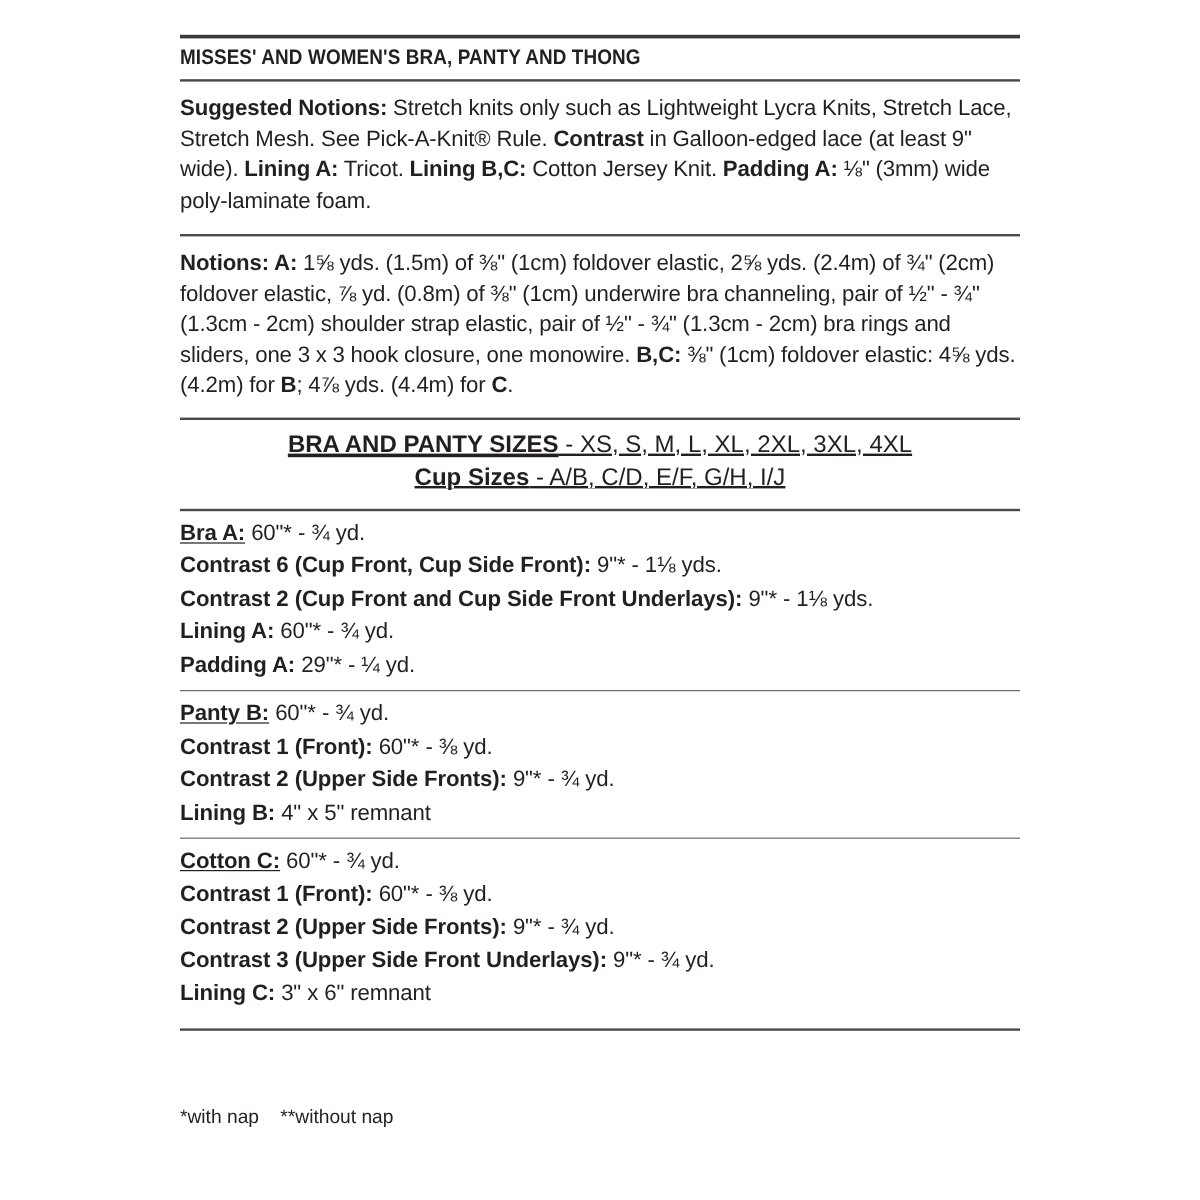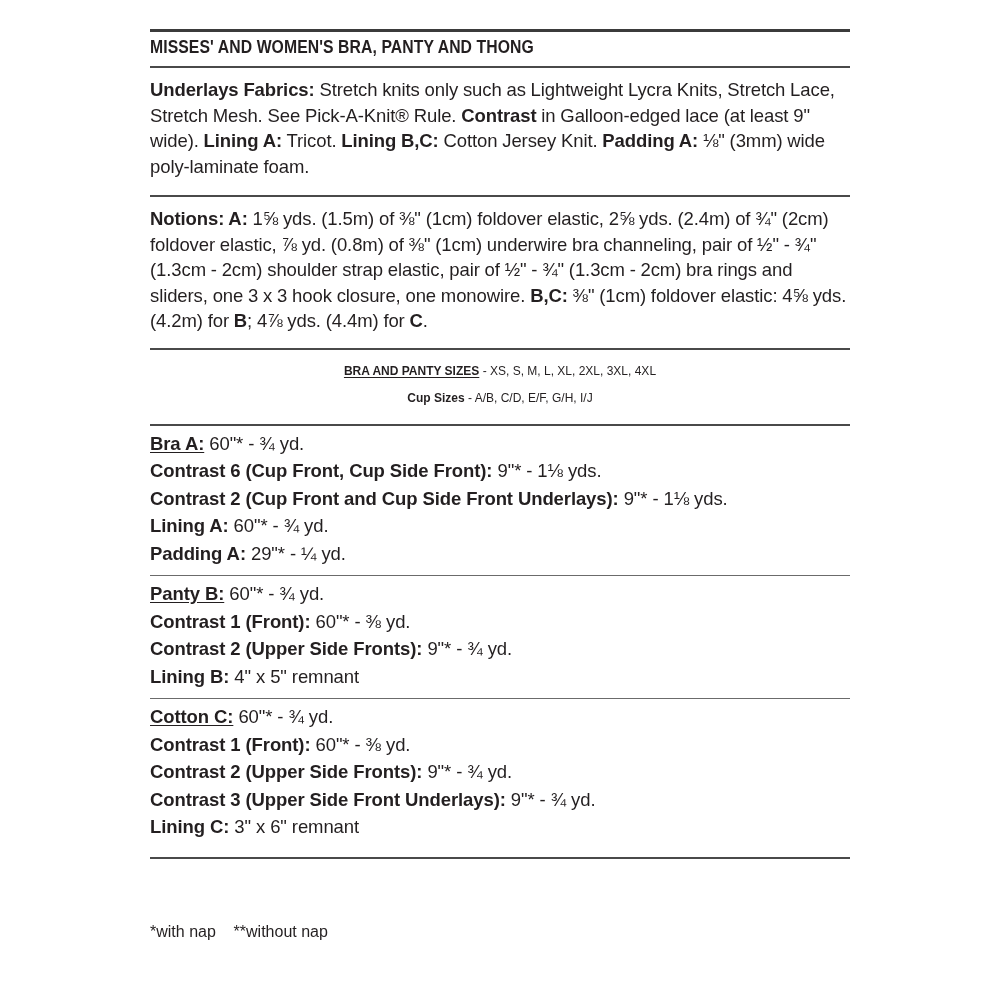--- a/index.html
+++ b/index.html
@@ -83,22 +83,23 @@
   .para b { font-weight: bold; }
   .block-fabrics { padding: 9px 0 10px 0; }
   .block-notions { padding: 9px 0 8px 0; }
 
   
   .sizes {
     text-align: center;
     padding: 8px 0 6px 0;
   }
   .sizes .line {
-    font-size: 12px;
+    font-size: 20px;
     line-height: 27px;
+    text-decoration: underline;
   }
   .sizes .label-underline {
     font-weight: bold;
     text-decoration: underline;
     text-underline-offset: 2px;
   }
   .sizes .label-bold { font-weight: bold; margin-top: 44px; }
   .sizes .note {
     font-size: 18.5px;
     line-height: 26px;
@@ -133,21 +134,21 @@
 </head>
 <body>
 
 <div class="page">
 
   <hr class="rule-thick">
   <div class="subtitle">MISSES' AND WOMEN'S BRA, PANTY AND THONG</div>
   <hr class="rule-thin">
 
   <div class="para block-fabrics">
-    <b>Underlays Fabrics:</b><span> Stretch knits only such as Lightweight Lycra Knits, Stretch Lace, Stretch Mesh. See Pick-A-Knit® Rule. </span><b>Contrast</b><span> in Galloon-edged lace (at least 9" wide). </span><b>Lining A:</b><span> Tricot. </span><b>Lining B,C:</b><span> Cotton Jersey Knit. </span><b>Padding A:</b><span> ⅛" (3mm) wide poly-laminate foam.</span>
+    <b>Suggested Notions:</b><span> Stretch knits only such as Lightweight Lycra Knits, Stretch Lace, Stretch Mesh. See Pick-A-Knit® Rule. </span><b>Contrast</b><span> in Galloon-edged lace (at least 9" wide). </span><b>Lining A:</b><span> Tricot. </span><b>Lining B,C:</b><span> Cotton Jersey Knit. </span><b>Padding A:</b><span> ⅛" (3mm) wide poly-laminate foam.</span>
   </div>
 
   <hr class="rule-thin">
 
   <div class="para block-notions">
     <b>Notions:</b><b> A:</b><span> 1⅝ yds. (1.5m) of ⅜" (1cm) foldover elastic, 2⅝ yds. (2.4m) of ¾" (2cm) foldover elastic, ⅞ yd. (0.8m) of ⅜" (1cm) underwire bra channeling, pair of ½" - ¾" (1.3cm - 2cm) shoulder strap elastic, pair of ½" - ¾" (1.3cm - 2cm) bra rings and sliders, one 3 x 3 hook closure, one monowire. </span><b>B,C:</b><span> ⅜" (1cm) foldover elastic: 4⅝ yds. (4.2m) for </span><b>B</b><span>; 4⅞ yds. (4.4m) for </span><b>C</b><span>.</span>
   </div>
 
   <hr class="rule-thin">
 

